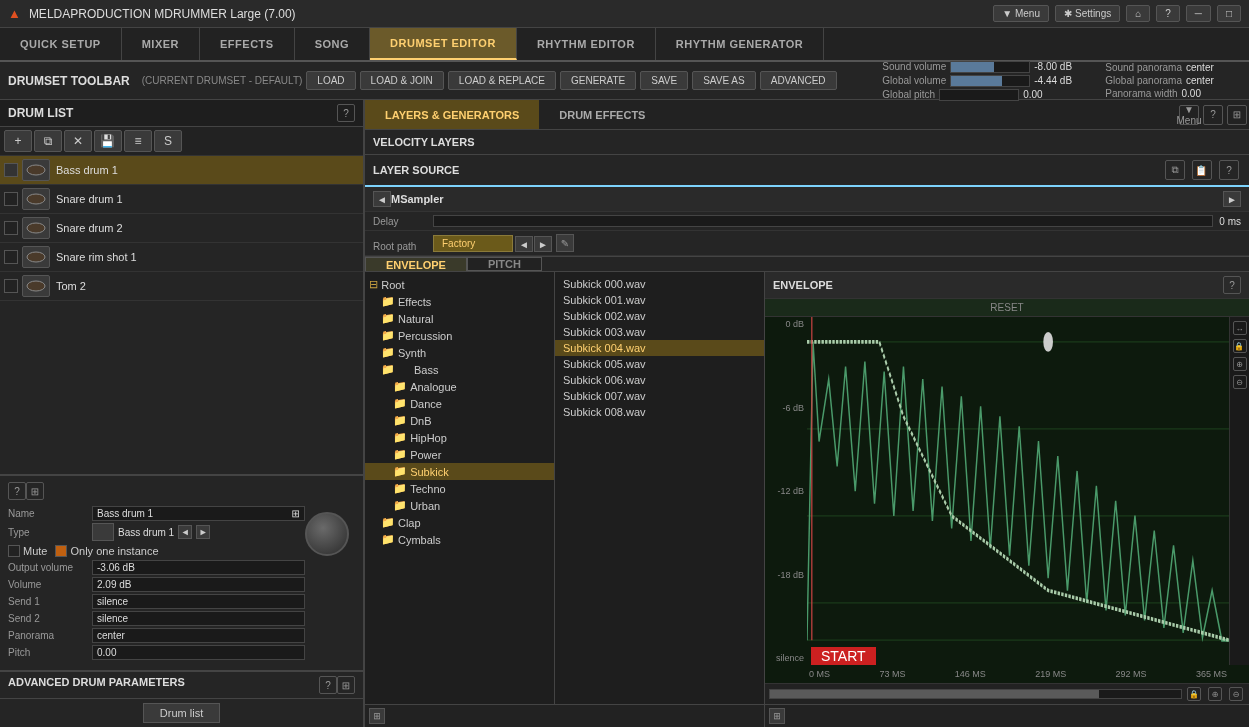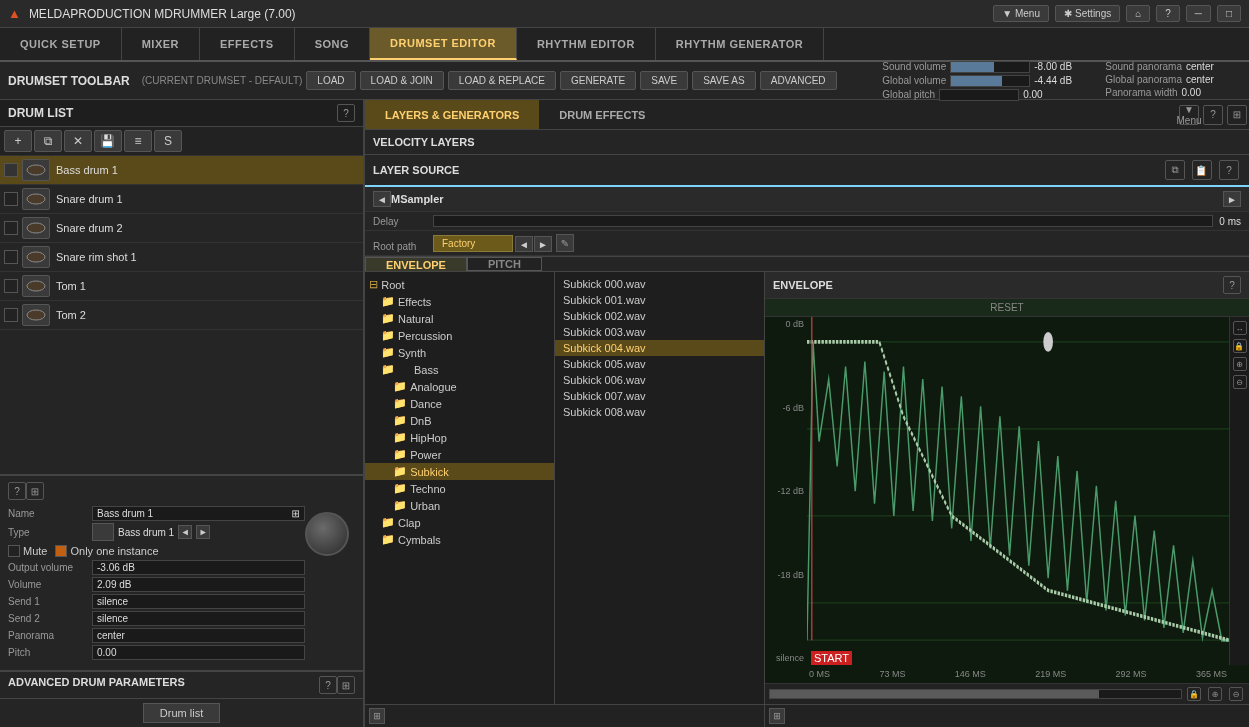--- a/index.html
+++ b/index.html
@@ -16,21 +16,21 @@
     #navtabs { background: #222; height: 34px; display: flex; align-items: stretch; border-bottom: 2px solid #555; }
     .nav-tab { display: flex; align-items: center; justify-content: center; padding: 0 20px; font-size: 11px; font-weight: bold; color: #aaa; cursor: pointer; border-right: 1px solid #444; text-transform: uppercase; letter-spacing: 0.5px; }
     .nav-tab.active { background: #6b5a2a; color: #ffd070; border-bottom: 2px solid #ffd070; }
 
     
     #toolbar { background: #252525; padding: 4px 8px; border-bottom: 1px solid #444; display: flex; align-items: center; gap: 4px; height: 38px; }
     #toolbar .toolbar-title { font-size: 12px; font-weight: bold; color: #ddd; margin-right: 8px; text-transform: uppercase; }
     #toolbar .toolbar-sub { font-size: 10px; color: #888; }
     .tool-btn { background: #3a3a3a; border: 1px solid #555; color: #ccc; padding: 3px 10px; font-size: 10px; cursor: pointer; border-radius: 2px; white-space: nowrap; }
     .toolbar-spacer { flex: 1; }
-    .toolbar-params { display: flex; gap: 16px; }
+    .toolbar-params { display: flex; gap: 16px; align-items: center; }
     .param-row { display: flex; align-items: center; gap: 4px; }
     .param-label { color: #999; font-size: 10px; }
     .param-bar { background: #1a1a1a; border: 1px solid #444; width: 80px; height: 12px; position: relative; }
     .param-bar-fill { background: #5a7a9a; height: 100%; }
     .param-value { color: #ddd; font-size: 10px; min-width: 55px; }
     .help-btn { background: none; border: 1px solid #555; color: #999; width: 18px; height: 18px; font-size: 10px; cursor: pointer; border-radius: 2px; display: flex; align-items: center; justify-content: center; }
 
     
     #main { display: flex; height: calc(727px - 28px - 34px - 38px); }
 
@@ -263,29 +263,20 @@
           </div>
           <span class="drum-name">Snare rim shot 1</span>
         </div>
         <div class="drum-item">
           <div class="drum-checkbox"></div>
           <div class="drum-icon">
             <svg width="22" height="16" viewBox="0 0 22 16">
               <ellipse cx="11" cy="8" rx="9" ry="5" fill="#4a3a2a" stroke="#888" stroke-width="1"></ellipse>
             </svg>
           </div>
-          <span class="drum-name">Tom 1</span>
-        </div>
-        <div class="drum-item">
-          <div class="drum-checkbox"></div>
-          <div class="drum-icon">
-            <svg width="22" height="16" viewBox="0 0 22 16">
-              <ellipse cx="11" cy="8" rx="9" ry="5" fill="#4a3a2a" stroke="#888" stroke-width="1"></ellipse>
-            </svg>
-          </div>
           <span class="drum-name">Tom 2</span>
         </div>
       </div>
 
     <div id="basic-params">
       <div class="section-header">
         <button class="help-btn">?</button>
         <button class="help-btn">⊞</button>
       </div>
       <div style="display:flex; position:relative">
@@ -481,21 +472,21 @@
 
                   <polyline points="0,130 5,10 10,50 18,25 25,60 32,20 40,70 48,18 56,75 64,22 72,80 80,20 88,78 96,25 104,82 112,28 120,85 128,32 136,90 144,36 152,93 160,40 168,96 176,44 184,100 192,50 200,105 208,56 216,110 224,62 232,115 240,68 248,118 256,74 264,120 272,80 280,122 288,86 296,125 304,92 312,127 320,98 328,129 336,110 344,130 350,130" fill="none" stroke="#4a9a6a" stroke-width="1.2"></polyline>
 
                   <polyline points="0,10 60,10 80,40 120,80 200,110 350,130" fill="none" stroke="#aaccaa" stroke-width="1.5" stroke-dasharray="2,1"></polyline>
 
                   <line x1="4" y1="0" x2="4" y2="130" stroke="#cc4444" stroke-width="1"></line>
 
                   <circle cx="200" cy="10" r="4" fill="#cccccc"></circle>
                 </svg>
 
-                <div style="position:absolute;bottom:18px;left:46px;background:#cc2020;color:#fff;font-size:11px;padding:1px 3px;z-index:3">START</div>
+                <div style="position:absolute;bottom:18px;left:46px;background:#cc2020;color:#fff;font-size:14px;padding:1px 10px;z-index:3">START</div>
 
                 <div style="position:absolute;right:0;top:0;bottom:18px;width:20px;display:flex;flex-direction:column;align-items:center;gap:4px;padding:4px 2px;background:#1a1a1a;border-left:1px solid #333;z-index:2">
                   <button class="icon-btn" style="width:14px;height:14px;font-size:8px">↔</button>
                   <button class="icon-btn" style="width:14px;height:14px;font-size:8px">🔒</button>
                   <button class="icon-btn" style="width:14px;height:14px;font-size:8px">⊕</button>
                   <button class="icon-btn" style="width:14px;height:14px;font-size:8px">⊖</button>
                 </div>
 
                 <div style="position:absolute;bottom:0;left:42px;right:20px;height:18px;display:flex;justify-content:space-between;align-items:center;padding:0 2px">
                   <span style="color:#888;font-size:9px">0 MS</span>

